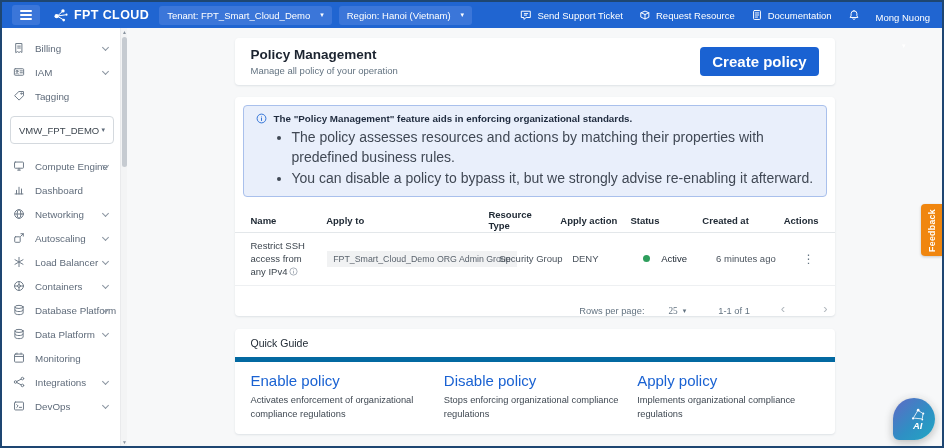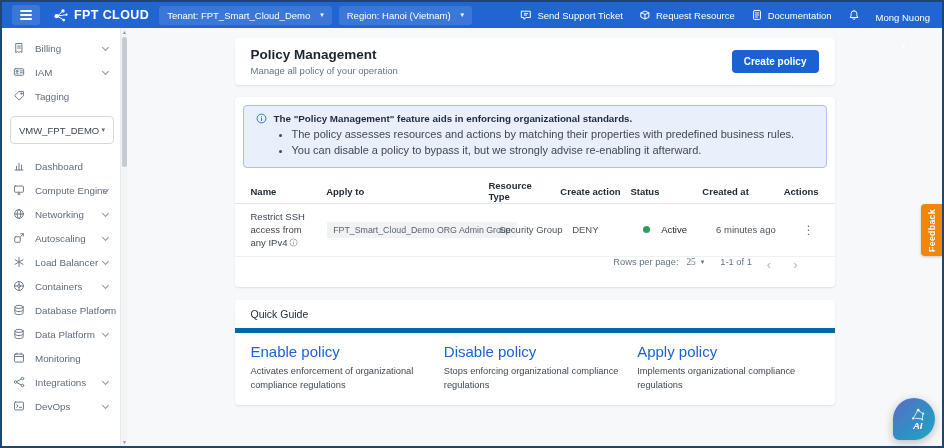--- a/index.html
+++ b/index.html
@@ -40,47 +40,47 @@
   .sb-arrow { position:absolute; left:0; width:7px; font-size:5px; color:#8a94a0; text-align:center; line-height:8px; }
   .sb-arrow.up { top:0; } .sb-arrow.down { bottom:0; }
 
   
   .content { flex:1; position:relative; overflow:hidden; }
   .inner { width:600px; margin:10px auto 0; }
   .card { background:#fff; border-radius:4px; box-shadow:0 1px 2px rgba(145,158,171,.24); }
   .header-card { height:47px; display:flex; align-items:center; padding:0 16px; }
   .page-title { font-size:13.5px; font-weight:700; color:#1c2430; }
   .page-sub { font-size:9.5px; color:#637381; margin-top:3px; }
-  .btn-primary { margin-left:auto; background:#1a62d2; color:#fff; border:none; border-radius:4px; font-size:10px; font-weight:600; padding:6px 12px; cursor:pointer; font-family:inherit; }
+  .btn-primary { margin-left:auto; background:#1a62d2; color:#fff; border:none; border-radius:4px; font-size:15px; font-weight:600; padding:6px 12px; cursor:pointer; font-family:inherit; }
 
   .table-card { margin-top:12px; padding:8px 0 0; }
   .alert { margin:0 8px; background:#e9effb; border:1px solid #a9c0ec; border-radius:4px; padding:7px 12px 8px; }
   .alert-head { display:flex; align-items:center; gap:7px; }
   .alert-head .i { color:#1a62d2; display:flex; } .alert-head .i svg { width:11px; height:11px; }
   .alert-title { font-size:9.8px; font-weight:700; color:#1f2b3e; }
   .alert ul { margin:3px 0 0 24px; padding-left:12px; }
-  .alert li { font-size:11px; color:#404854; line-height:1.45; }
+  .alert li { font-size:14px; color:#404854; line-height:1.45; }
 
   .tbl { margin-top:12px; }
   .trow { display:flex; align-items:center; padding:0 16px; }
   .thead { height:24px; border-bottom:1px solid #e3e7ea; }
   .thead .cell { font-size:9.5px; font-weight:700; color:#212b36; }
   .tdata { min-height:48px; border-bottom:1px solid #eef0f2; padding-top:6px; padding-bottom:6px; }
   .tdata .cell { font-size:9.5px; color:#4a535d; }
   .cell { padding-right:8px; }
   .c-name { width:80px; } .c-apply { width:172px; } .c-res { width:76px; } .c-act { width:74px; } .c-status { width:76px; } .c-created { width:86px; } .c-actions { flex:1; text-align:right; padding-right:0; }
   .name-text { color:#3c454e; line-height:1.4; }
   .info-i { display:inline-flex; color:#8a94a0; vertical-align:-1px; margin-left:2px; } .info-i svg { width:9px; height:9px; }
   .chip { display:inline-block; background:#f1f2f3; border-radius:0; padding:3px 6px; font-size:8.8px; color:#5a636d; white-space:nowrap; }
   .status-wrap { display:flex; align-items:center; gap:11px; }
   .dot { width:7px; height:7px; border-radius:50%; background:#2e9e5c; }
   .status-txt { font-size:9.5px; color:#212b36; }
   .kebab { font-size:12px; color:#637381; cursor:pointer; line-height:1; display:inline-block; padding:2px 4px; }
 
-  .pager { display:flex; align-items:flex-start; justify-content:flex-end; height:30px; padding-right:30px; gap:8px; }
+  .pager { display:flex; align-items:flex-end; justify-content:flex-end; height:30px; padding-right:0; gap:24px; }
   .pager .ptext { font-size:9.3px; color:#637381; }
   .pager .psel { display:flex; align-items:center; gap:5px; cursor:pointer; margin-right:8px;font-family:Liberation Serif, serif; }
   .pager .psel .caret { font-size:7px; color:#637381; }
   .pchev { font-size:13px; color:#b0b7bd; cursor:default; padding:0 7px; }
 
   .guide-card { margin-top:13px; }
   .guide-title { font-size:10.5px; font-weight:400; color:#212b36; padding:8px 16px; border-bottom:5px solid #0369a1; }
   .guide-body { display:flex; padding:10px 16px 12px; gap:12px; }
   .guide-col { flex:1; }
   .guide-link { font-size:15px; color:#1a62d2; cursor:pointer; text-decoration:none; display:inline-block; }
@@ -208,34 +208,34 @@
           </span>
         <span class="lbl">Tagging</span>
       </div>
       <div class="proj-select">
         <span class="val">VMW_FPT_DEMO</span>
         <span class="caret">▾</span>
       </div>
       <div class="side-item">
         <span class="i">
             <svg viewBox="0 0 14 14" fill="none" stroke="currentColor" stroke-width="1.15" stroke-linecap="round" stroke-linejoin="round">
-              <path d="M2.4 11.6h9.2M4.1 11.6V7.4M7 11.6V3.8M9.9 11.6V5.8"></path>
-            </svg>
-          </span>
-        <span class="lbl">Dashboard</span>
-      </div>
-      <div class="side-item">
-        <span class="i">
-            <svg viewBox="0 0 14 14" fill="none" stroke="currentColor" stroke-width="1.15" stroke-linecap="round" stroke-linejoin="round">
               <rect x="1.8" y="2.4" width="10.4" height="7.2" rx=".8"></rect>
               <path d="M5.4 11.8h3.2M7 9.6v2.2"></path>
             </svg>
           </span>
         <span class="lbl">Compute Engine</span>
         <span class="chev"></span>
+      </div>
+      <div class="side-item">
+        <span class="i">
+            <svg viewBox="0 0 14 14" fill="none" stroke="currentColor" stroke-width="1.15" stroke-linecap="round" stroke-linejoin="round">
+              <path d="M2.4 11.6h9.2M4.1 11.6V7.4M7 11.6V3.8M9.9 11.6V5.8"></path>
+            </svg>
+          </span>
+        <span class="lbl">Dashboard</span>
       </div>
       <div class="side-item">
         <span class="i">
             <svg viewBox="0 0 14 14" fill="none" stroke="currentColor" stroke-width="1.15" stroke-linecap="round" stroke-linejoin="round">
               <circle cx="7" cy="7" r="5.1"></circle>
               <ellipse cx="7" cy="7" rx="2.2" ry="5.1"></ellipse>
               <path d="M2 7h10"></path>
             </svg>
           </span>
         <span class="lbl">Networking</span>
@@ -360,21 +360,21 @@
               <li>The policy assesses resources and actions by matching their properties with predefined business rules.</li>
               <li>You can disable a policy to bypass it, but we strongly advise re-enabling it afterward.</li>
             </ul>
           </div>
 
           <div class="tbl">
             <div class="trow thead">
               <div class="cell c-name">Name</div>
               <div class="cell c-apply">Apply to</div>
               <div class="cell c-res">Resource Type</div>
-              <div class="cell c-act">Create action</div>
+              <div class="cell c-act">Apply action</div>
               <div class="cell c-status">Status</div>
               <div class="cell c-created">Created at</div>
               <div class="cell c-actions">Actions</div>
             </div>
             <div class="trow tdata">
               <div class="cell c-name">
                 <span class="name-text">Restrict SSH access from any IPv4</span><span class="info-i">
                     <svg viewBox="0 0 14 14" fill="none" stroke="currentColor" stroke-width="1.1">
                       <circle cx="7" cy="7" r="5.6"></circle>
                       <path d="M7 6.3v3.3" stroke-linecap="round"></path>

